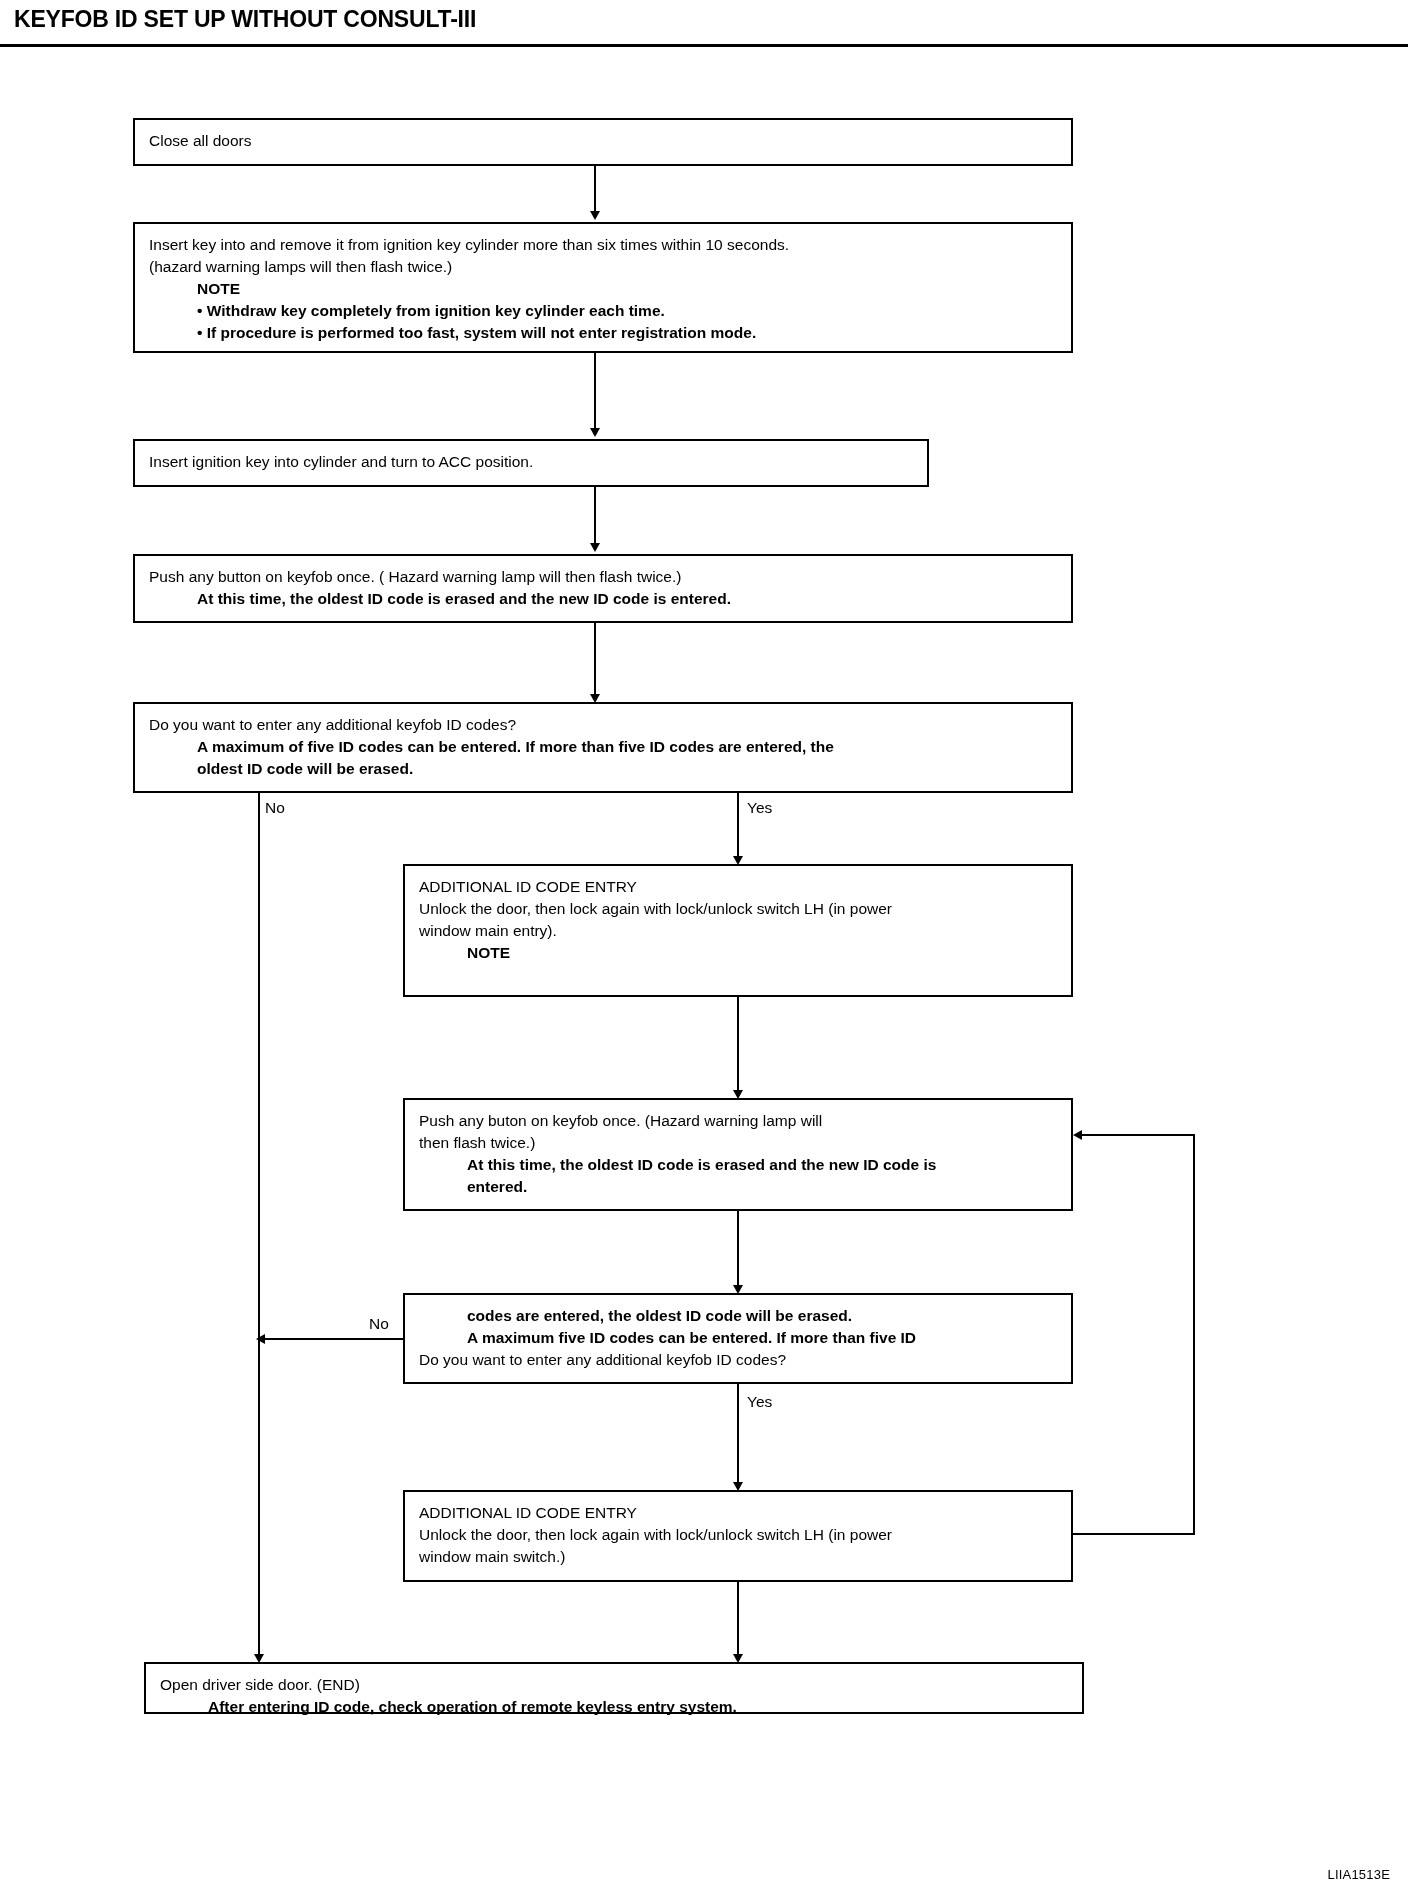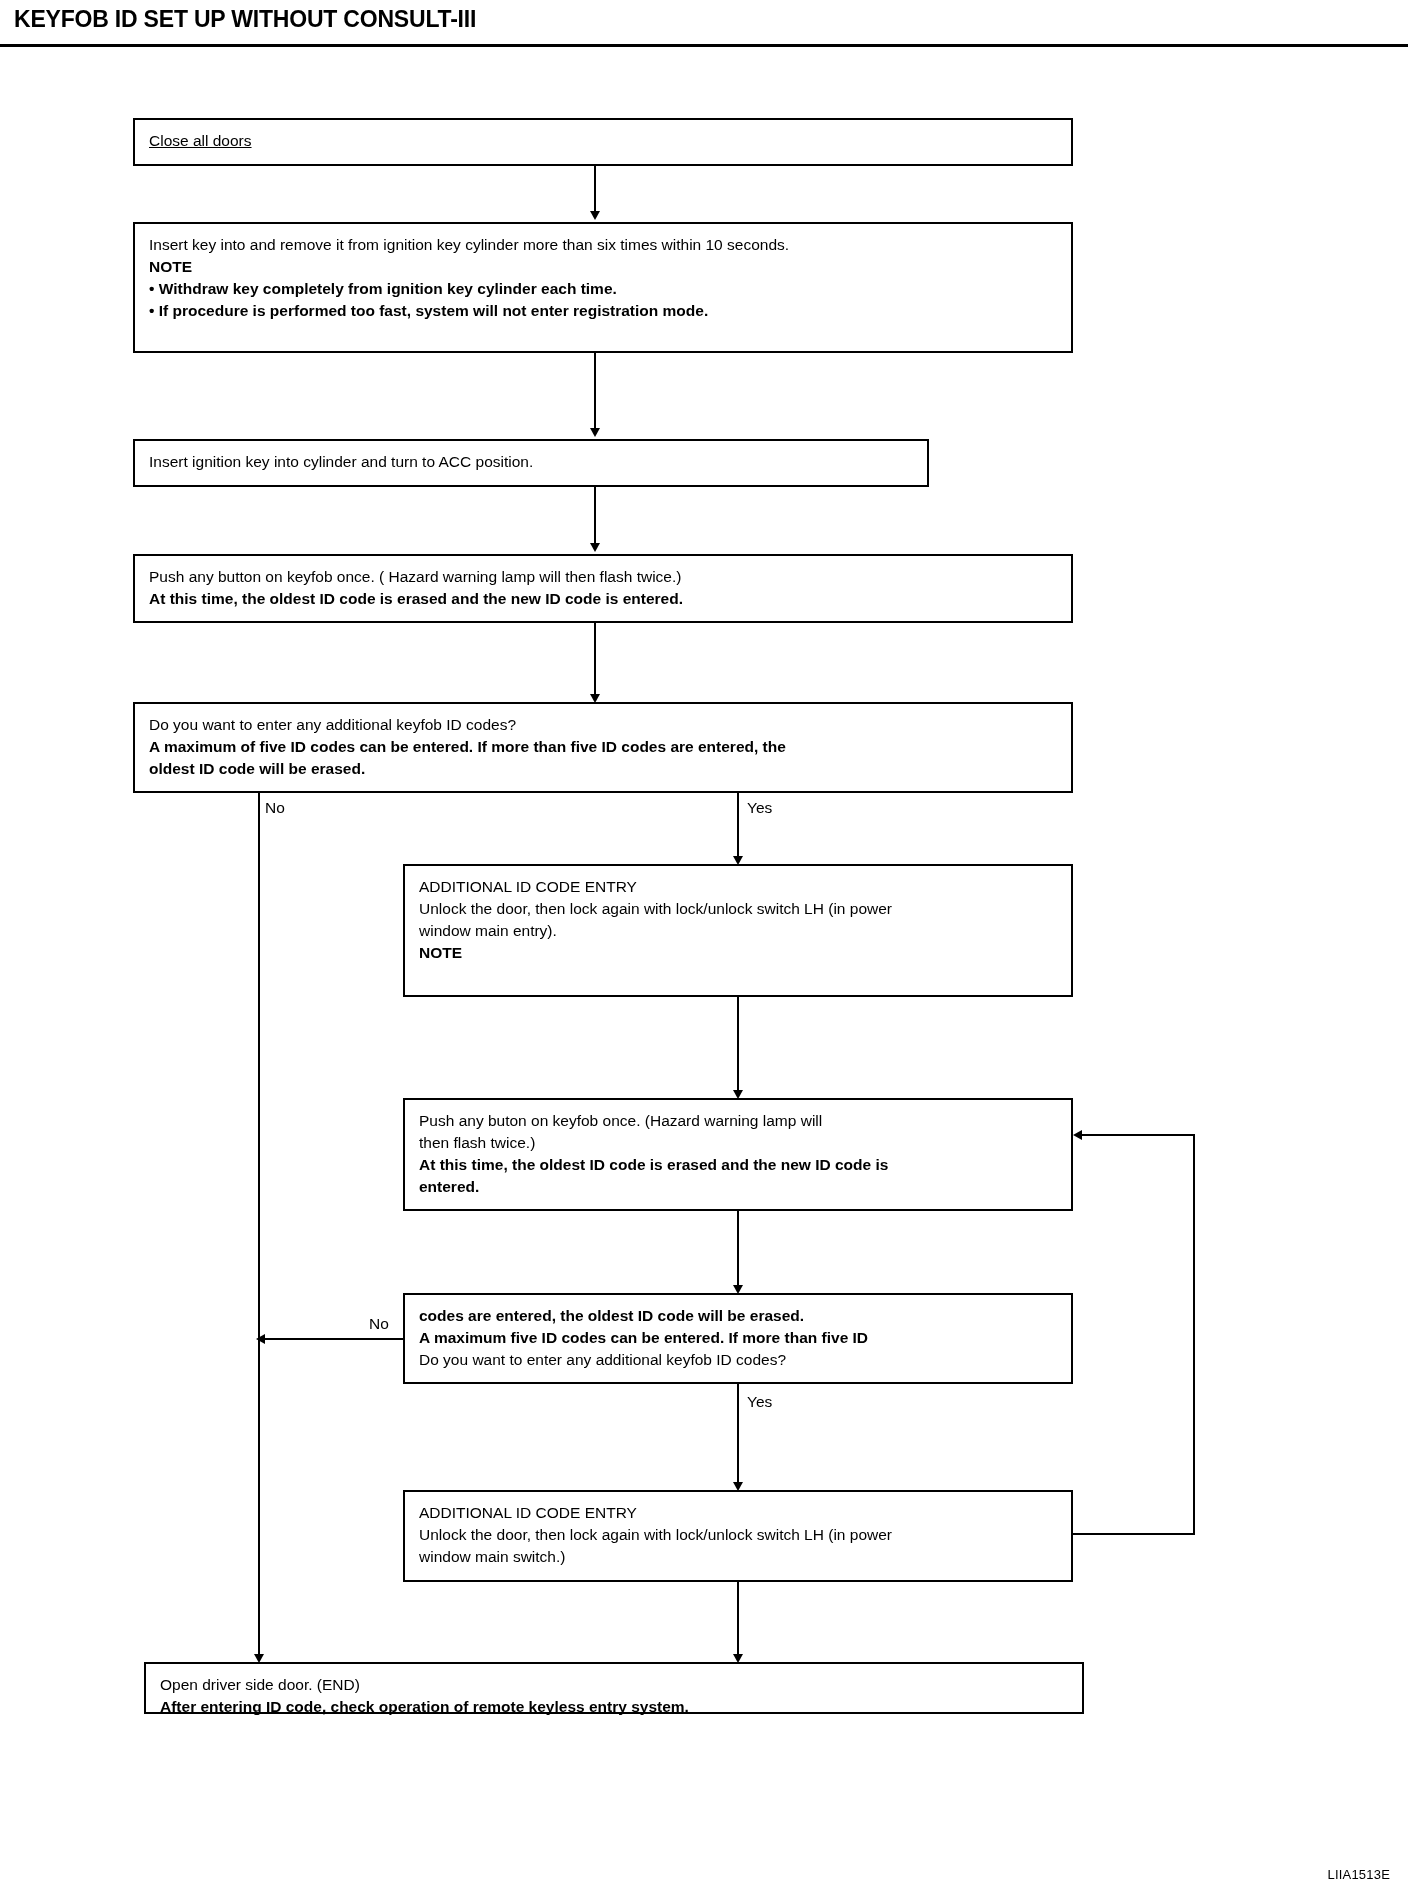--- a/index.html
+++ b/index.html
@@ -34,21 +34,21 @@
   }
   .box {
     position: absolute;
     border: 2px solid #000;
     box-sizing: border-box;
     background: #fff;
     padding: 10px 12px 8px 14px;
     font-size: 15.5px;
     line-height: 1.42;
   }
-  .box .b { font-weight: bold; }
+  .box .b { font-weight: bold; margin-left: 48px; }
   .box .n { font-weight: normal; }
   .line {
     position: absolute;
     background: #000;
   }
   .vline { width: 2px; }
   .hline { height: 2px; }
   .arrow-down {
     position: absolute;
     width: 0; height: 0;
@@ -76,29 +76,30 @@
     font-size: 13px;
     letter-spacing: 0.2px;
   }
 </style>
 </head>
 <body>
 
 <div id="page-title">KEYFOB ID SET UP WITHOUT CONSULT-III</div>
 <div class="title-rule"></div>
 
-<div class="box" style="left:133px; top:118px; width:940px; height:48px;text-decoration:underline;">
+<div class="box" style="left:133px; top:118px; width:940px; height:48px;">
   <div class="n">Close all doors</div>
 </div>
 
 <div class="line vline" style="left:594px; top:166px; height:47px;"></div>
 <div class="arrow-down" style="left:590px; top:211px;"></div>
 
 <div class="box" style="left:133px; top:222px; width:940px; height:131px;">
   <div class="n">Insert key into and remove it from ignition key cylinder more than six times within 10 seconds.</div>
+  <div class="n">(hazard warning lamps will then flash twice.)</div>
   <div class="b">NOTE</div>
   <div class="b">• Withdraw key completely from ignition key cylinder each time.</div>
   <div class="b">• If procedure is performed too fast, system will not enter registration mode.</div>
 </div>
 
 <div class="line vline" style="left:594px; top:353px; height:77px;"></div>
 <div class="arrow-down" style="left:590px; top:428px;"></div>
 
 <div class="box" style="left:133px; top:439px; width:796px; height:48px;">
   <div class="n">Insert ignition key into cylinder and turn to ACC position.</div>

